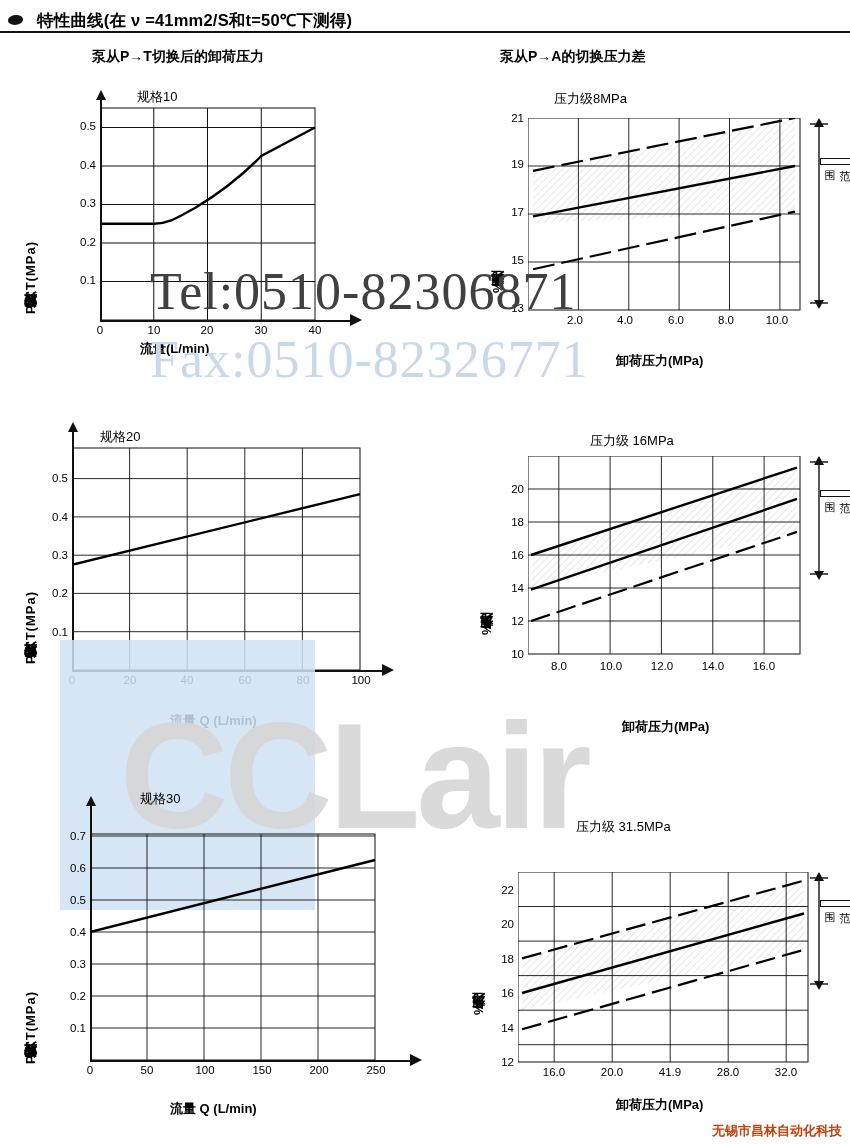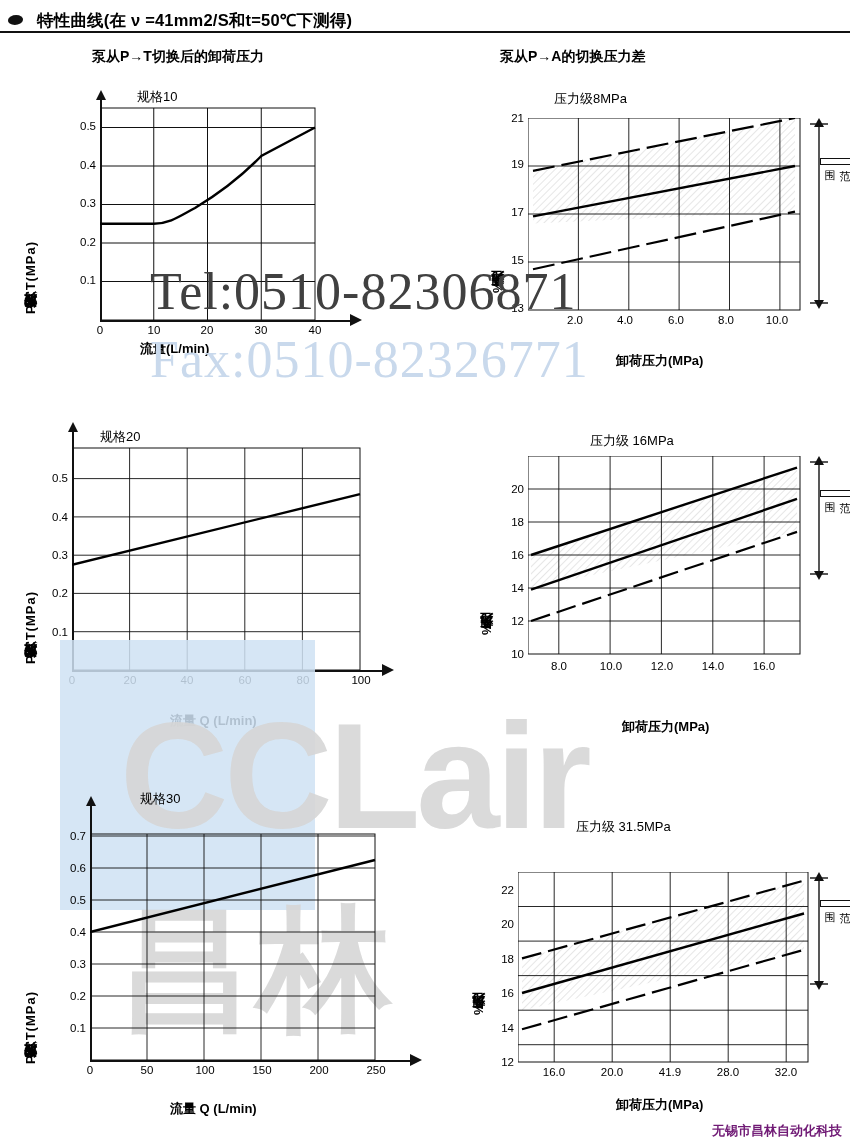--- a/index.html
+++ b/index.html
@@ -35,21 +35,21 @@
   .wm-ccl{
     position:absolute;left:120px;top:690px;font-size:150px;color:#d6d6d6;
     font-family:Liberation Sans, sans-serif;font-weight:bold;letter-spacing:-4px;
     opacity:.9;
   }
   .wm-cn{
     position:absolute;left:118px;top:880px;font-size:135px;color:#d6d6d6;
     font-weight:bold;letter-spacing:4px;opacity:.9;white-space:nowrap;
   }
   .wm-foot{
-    position:absolute;right:8px;bottom:4px;font-size:13px;color:#701a75;font-weight:bold;
+    position:absolute;right:8px;bottom:4px;font-size:13px;color:#c2410c;font-weight:bold;
   }
 
   
   .chart{position:absolute;}
   .ctitle{position:absolute;font-size:13px;white-space:nowrap;}
   .axis-y{position:absolute;background:#111;width:1.6px;}
   .axis-x{position:absolute;background:#111;height:1.6px;}
   .arrow-up{
     position:absolute;width:0;height:0;border-left:5px solid transparent;
     border-right:5px solid transparent;border-bottom:10px solid #111;
@@ -279,21 +279,20 @@
 
     <div class="tickh" style="left:542px;top:660px;width:34px;">8.0</div>
     <div class="tickh" style="left:593px;top:660px;width:36px;">10.0</div>
     <div class="tickh" style="left:644px;top:660px;width:36px;">12.0</div>
     <div class="tickh" style="left:695px;top:660px;width:36px;">14.0</div>
     <div class="tickh" style="left:746px;top:660px;width:36px;">16.0</div>
   </div>
 
   <div class="wm-blue-box"></div>
   <div class="wm-ccl">CCLair</div>
-  <div class="wm-cn">昌林</div>
 
   <div class="chart">
     <div class="ctitle" style="left:140px;top:790px;">规格30</div>
     <div class="ylab" style="left:22px;top:870px;height:200px;">旁通卸荷压力P→T(MPa)</div>
     <div class="xlab" style="left:170px;top:1100px;">流量 Q (L/min)</div>
 
     <div class="axis-y" style="left:90px;top:806px;height:256px;"></div>
     <div class="arrow-up" style="left:86px;top:796px;"></div>
     <div class="axis-x" style="left:90px;top:1060px;width:320px;"></div>
     <div class="arrow-right" style="left:410px;top:1054px;"></div>

